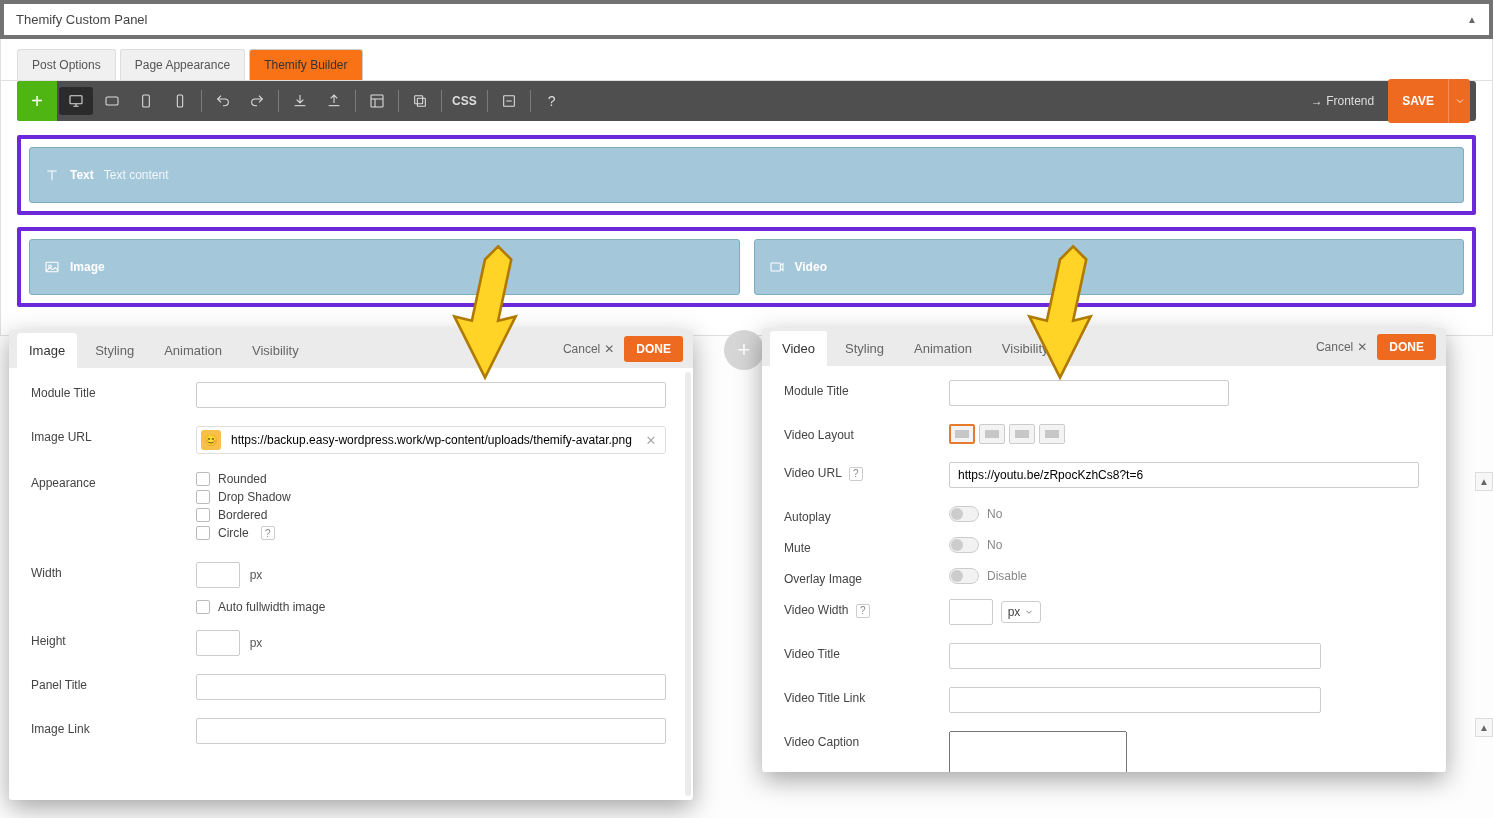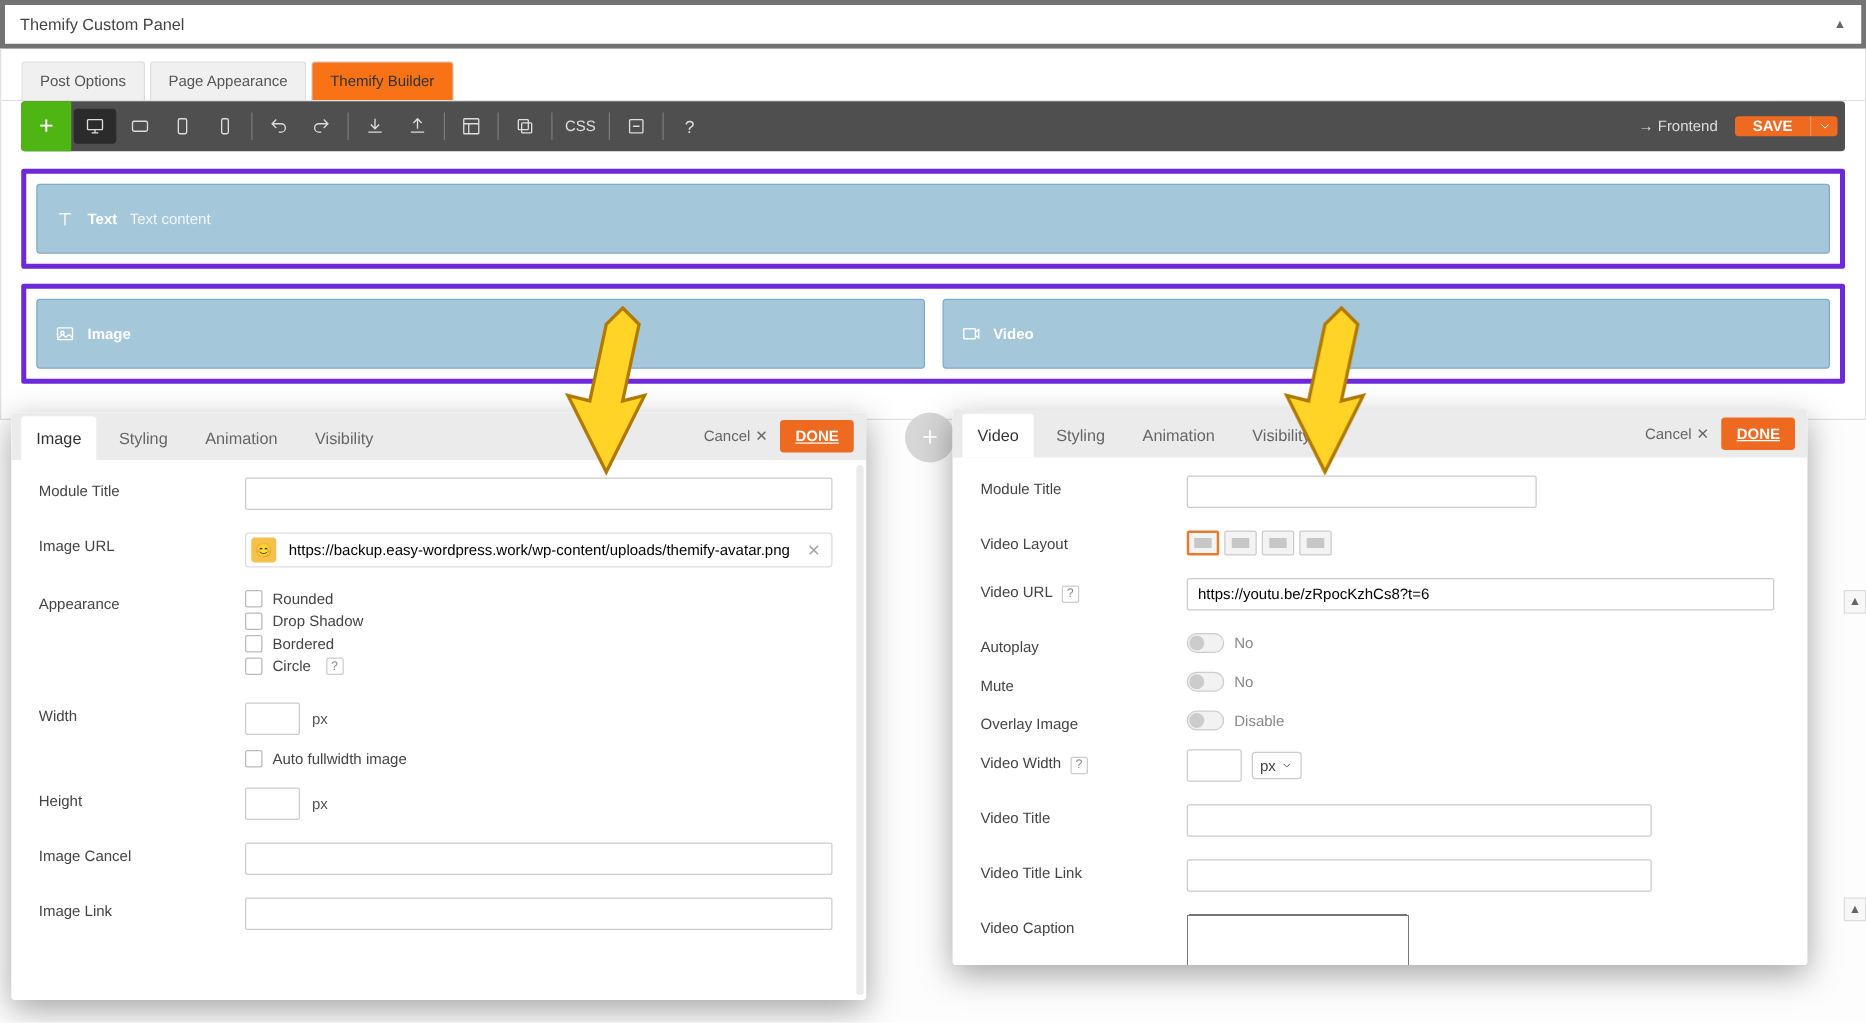--- a/index.html
+++ b/index.html
@@ -102,36 +102,37 @@
   .builder-toolbar .divider {
     width: 1px;
     height: 22px;
     background: #7a7a7a;
     margin: 0 4px;
   }
   .builder-toolbar .css-label {
     color: #ddd;
     font-size: 12px;
     padding: 0 6px;
+    font-weight: bold;
   }
   .builder-toolbar .spacer { flex: 1; }
   .builder-toolbar .frontend-link {
     color: #ddd;
     font-size: 12px;
     padding: 0 14px;
     cursor: pointer;
   }
   .builder-toolbar .save-btn {
     display: flex;
     align-items: center;
     background: #ef6a21;
     color: #fff;
     font-weight: bold;
     font-size: 12px;
-    height: 16px;
+    height: 44px;
     border-radius: 3px;
     margin-right: 6px;
     cursor: pointer;
   }
   .builder-toolbar .save-btn .label {
     padding: 0 14px;
   }
   .builder-toolbar .save-btn .caret-box {
     width: 22px;
     display: flex;
@@ -232,21 +233,20 @@
     gap: 4px;
   }
   .lb-done {
     background: #ef6a21;
     color: #fff;
     font-weight: 700;
     font-size: 12px;
     padding: 6px 12px;
     border-radius: 3px;
     cursor: pointer;
-    text-decoration: underline;
   }
   .lb-body {
     padding: 14px 22px;
     overflow-y: auto;
     flex: 1;
     position: relative;
   }
   .field-row {
     display: flex;
     margin-bottom: 18px;
@@ -614,21 +614,21 @@
 
     <div class="field-row">
       <div class="field-label">Height</div>
       <div class="field-control">
         <input class="text-input small" style="">
         <span class="unit">px</span>
       </div>
     </div>
 
     <div class="field-row">
-      <div class="field-label">Image Cancel</div>
+      <div class="field-label">Panel Title</div>
       <div class="field-control"><input class="text-input wide" style=""></div>
     </div>
     <div class="field-row">
       <div class="field-label">Image Link</div>
       <div class="field-control"><input class="text-input wide" style=""></div>
     </div>
 
   </div>
 </div>
 

